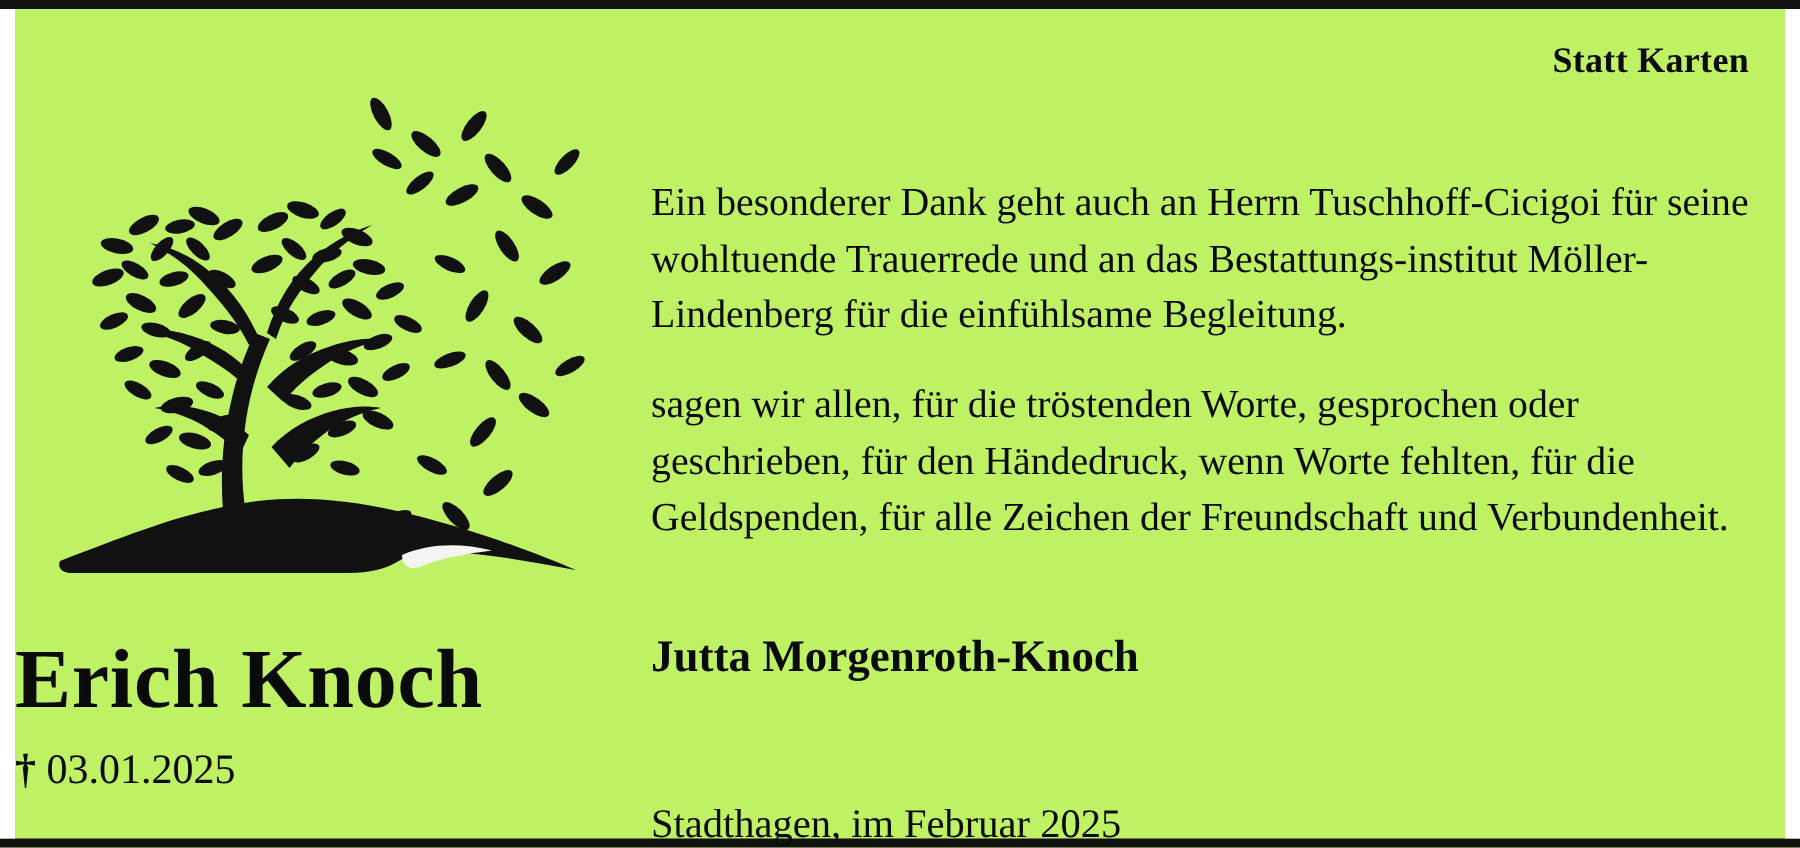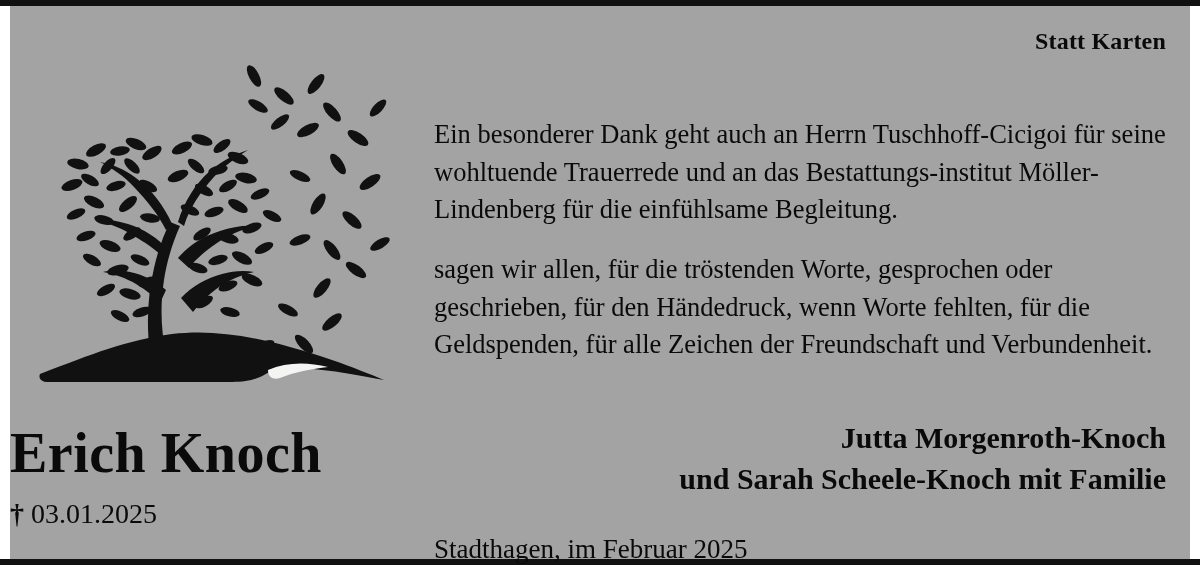--- a/index.html
+++ b/index.html
@@ -12,21 +12,21 @@
     height: 565px;
     font-family: "Liberation Serif", serif;
     color: #0a0a0a;
     overflow: hidden;
   }
   .notice {
     position: relative;
     box-sizing: border-box;
     width: 1200px;
     height: 565px;
-    background: #a3a3a3;
+    background: #bef264;
     border-top: 6px solid #111111;
     border-bottom: 6px solid #111111;
     padding: 0;
   }
   .notice::before,
   .notice::after {
     content: "";
     position: absolute;
     top: 0;
     bottom: 0;
@@ -122,21 +122,21 @@
   .body-text p:last-child { margin-bottom: 0; }
 
   .signature {
     position: absolute;
     left: 14px;
     right: 0;
     top: 412px;
     font-weight: bold;
     font-size: 30px;
     line-height: 1.35;
-    text-align: right;
+    text-align: left;
   }
   .signature .line1 { display: block; }
   .signature .line2 { display: block; }
 
   .place-date {
     position: absolute;
     left: 14px;
     top: 528px;
     font-size: 27px;
   }
@@ -267,20 +267,19 @@
     <div class="right-col">
 
 
       <div class="body-text">
         <p>Ein besonderer Dank geht auch an Herrn Tuschhoff-Cicigoi für seine wohltuende Trauerrede und an das Bestattungs-institut Möller-Lindenberg für die einfühlsame Begleitung.</p>
         <p>sagen wir allen, für die tröstenden Worte, gesprochen oder geschrieben, für den Händedruck, wenn Worte fehlten, für die Geldspenden, für alle Zeichen der Freundschaft und Verbundenheit.</p>
       </div>
 
       <div class="signature">
         <span class="line1">Jutta Morgenroth-Knoch</span>
-        <span class="line2">und Sarah Scheele-Knoch mit Familie</span>
       </div>
 
       <div class="place-date">Stadthagen, im Februar 2025</div>
     </div>
 
   </div>
 </div>
 
 </body></html>

